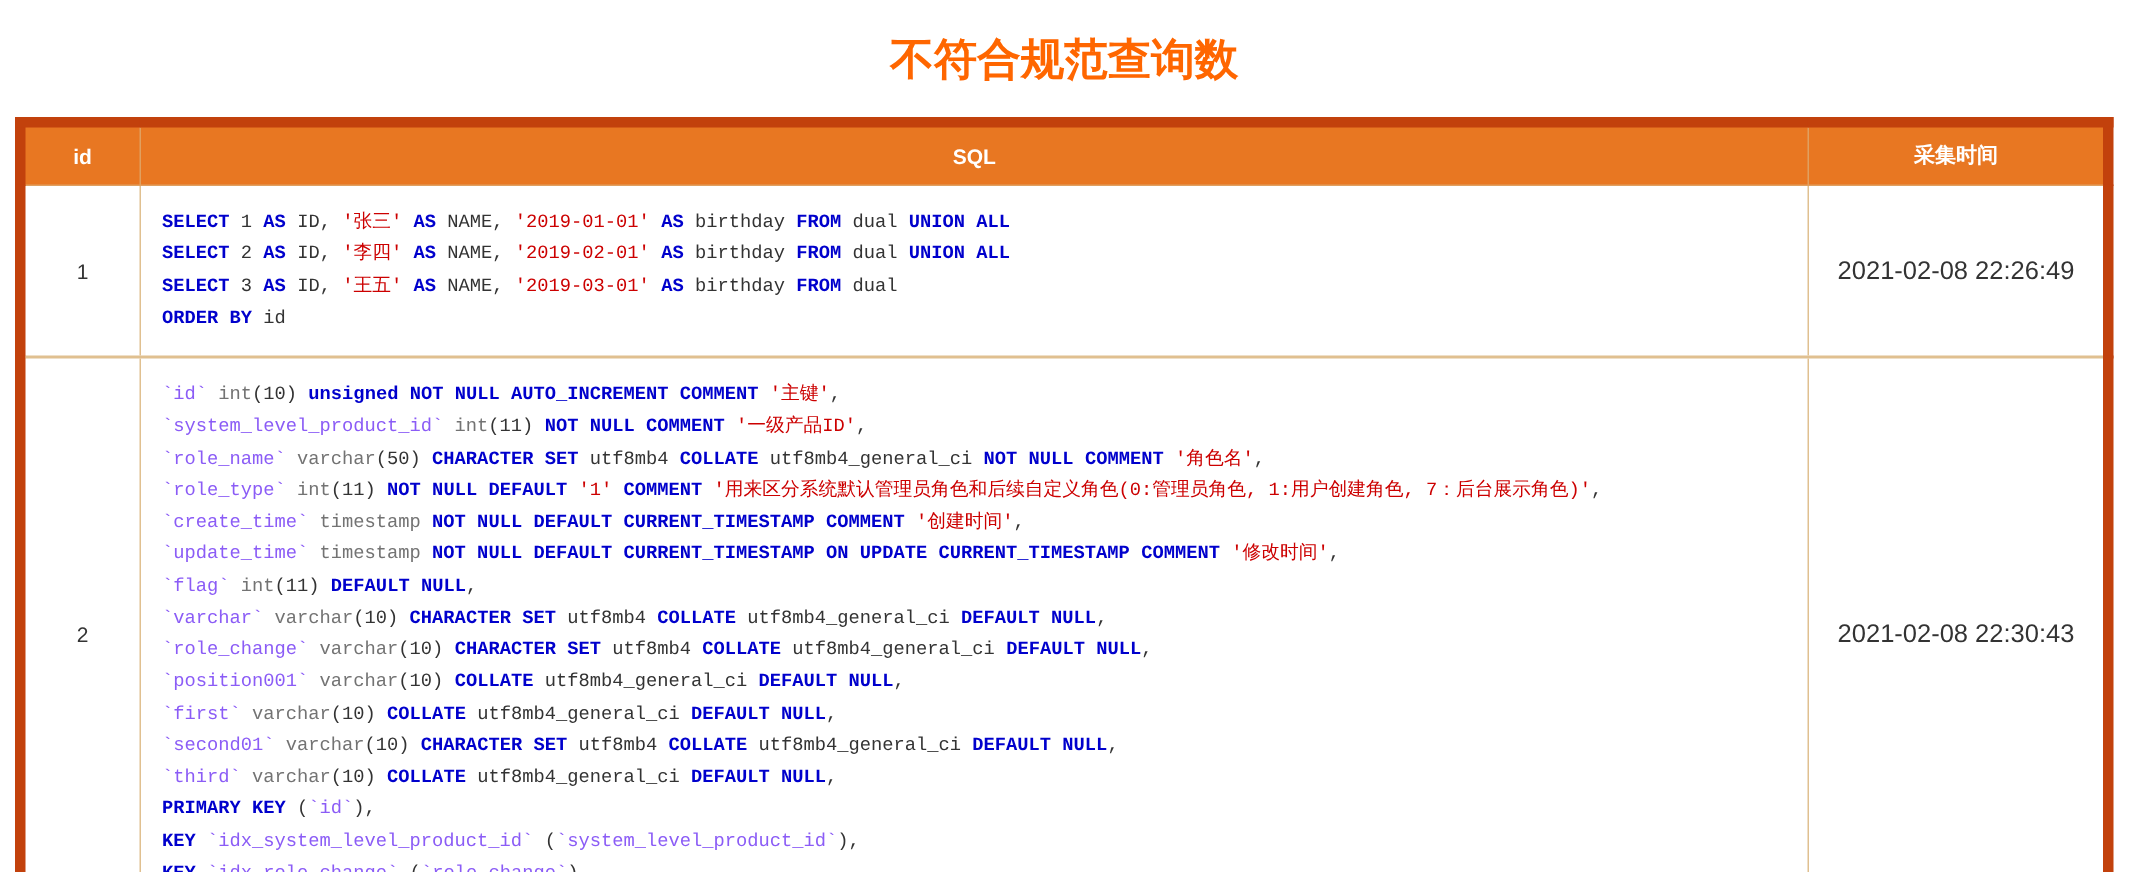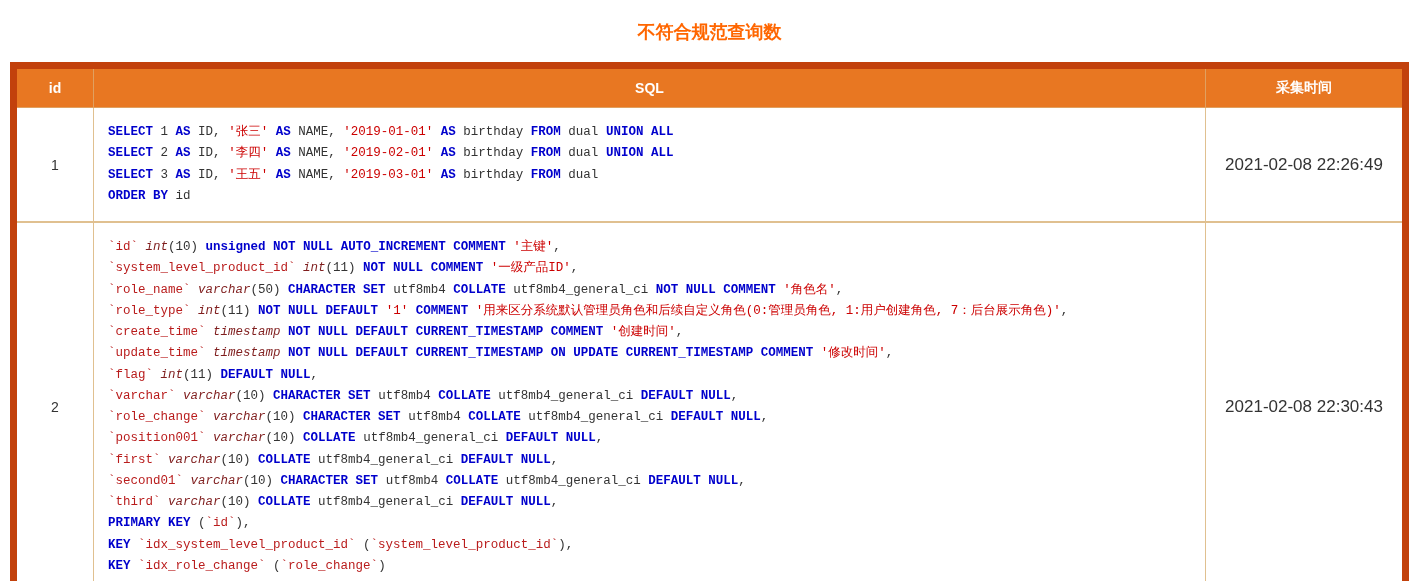--- a/index.html
+++ b/index.html
@@ -9,21 +9,21 @@
       font-size: 13px;
       color: #333;
     }
     .page-container {
       padding: 20px 10px;
       max-width: 1419px;
       margin: 0 auto;
     }
     .page-title {
       text-align: center;
-      font-size: 18px;
+      font-size: 29px;
       font-weight: bold;
       color: #ff6600;
       margin-bottom: 18px;
       font-family: SimSun, 宋体, sans-serif;
     }
     .data-table {
       width: 100%;
       border-collapse: collapse;
       border: 7px solid #c2410c;
     }
@@ -66,22 +66,22 @@
       text-align: center;
       width: 200px;
       vertical-align: middle !important;
       font-family: sans-serif;
       font-size: 17px;
       color: #333;
     }
     
     .kw { color: #0000cc; font-weight: bold; }        
     .str { color: #cc0000; }                           
-    .fn { color: #7f1d1d; font-style: italic; }                               
-    .bt { color: #b91c1c; }                               
+    .fn { color: #737373; }                               
+    .bt { color: #8b5cf6; }                               
     .plain { color: #333; }
     
     .data-table tbody tr + tr td {
       border-top: 2px solid #e0c090;
     }
     .row-even { background: #fff; }
     .row-odd { background: #fff; }
   </style>
 </head>
 <body>

